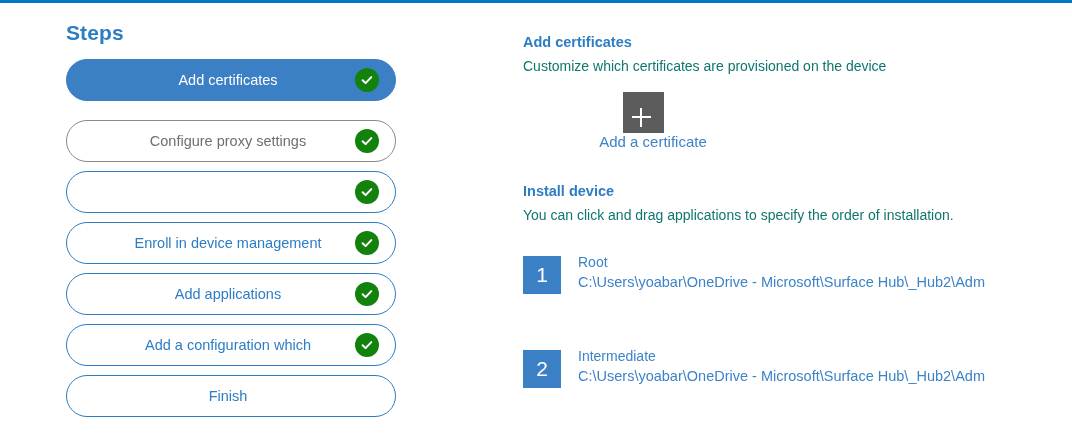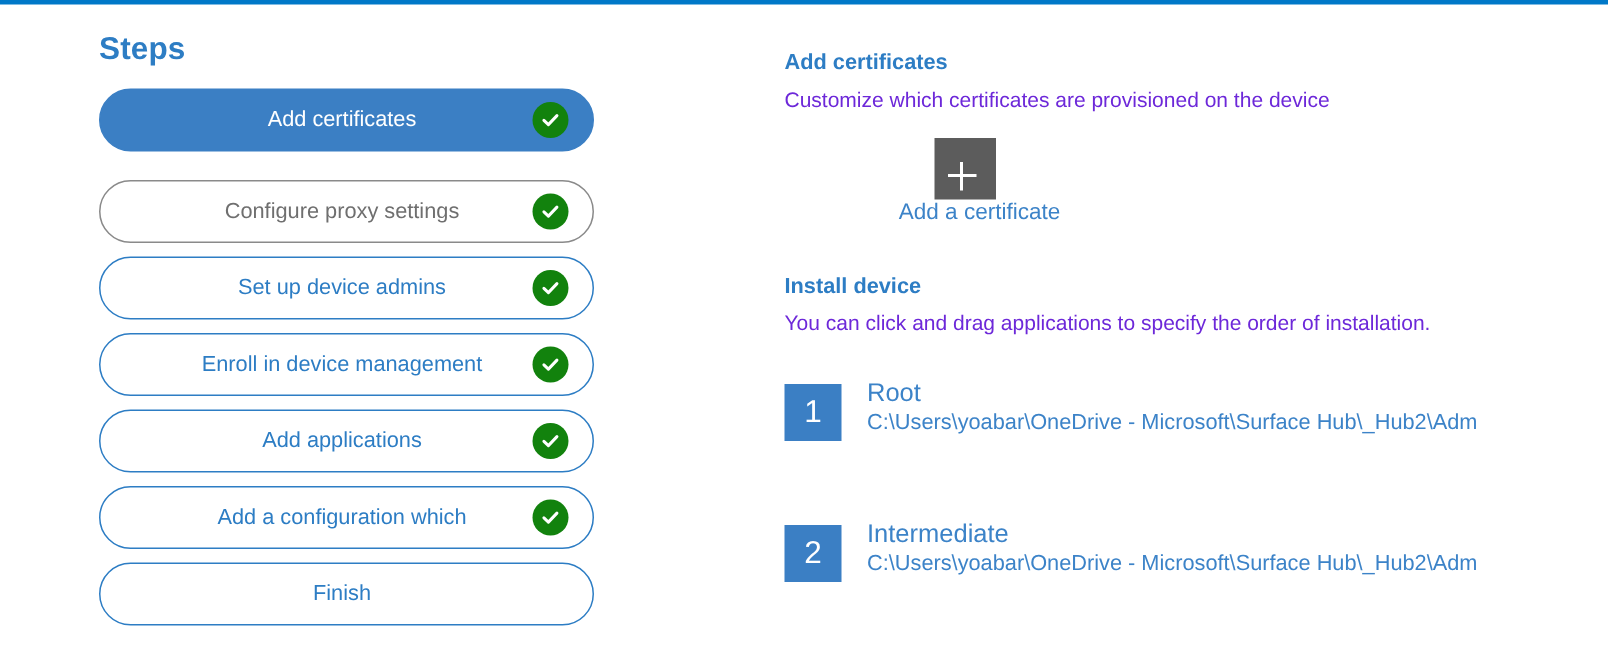--- a/index.html
+++ b/index.html
@@ -103,21 +103,21 @@
   }
   .sec-head {
     font-size: 14.5px;
     font-weight: bold;
     color: #2d7dc4;
     line-height: 18px;
     margin: 0;
   }
   .sec-sub {
     font-size: 14px;
-    color: #6d28d9;
+    color: #0f766e;
     line-height: 18px;
     margin: 6px 0 0 0;
   }
   .add-row {
     display: flex;
     align-items: center;
     margin-top: 17px;
     cursor: pointer;
     width: 240px;
     flex-direction: column;
@@ -167,21 +167,21 @@
     text-align: center;
     flex: 0 0 auto;
   }
   .order-text {
     margin-left: 17px;
     margin-top: -4px;
     white-space: nowrap;
     overflow: hidden;
   }
   .order-name {
-    font-size: 17px;
+    font-size: 14px;
     color: #3c83c8;
     line-height: 20px;
   }
   .order-path {
     font-size: 14.5px;
     color: #3c83c8;
     line-height: 20px;
   }
 </style>
 </head>
@@ -206,21 +206,20 @@
     <div class="step muted">
       <span class="step-label">Configure proxy settings</span>
       <span class="check">
         <svg width="14" height="14" viewBox="0 0 14 14">
             <path d="M2.6 7.2 L5.6 10.1 L11.3 4.1" stroke="#ffffff" stroke-width="2" fill="none" stroke-linecap="round" stroke-linejoin="round"></path>
           </svg>
       </span>
     </div>
 
     <div class="step">
-      <span class="step-label">Set up device admins</span>
       <span class="check">
         <svg width="14" height="14" viewBox="0 0 14 14">
             <path d="M2.6 7.2 L5.6 10.1 L11.3 4.1" stroke="#ffffff" stroke-width="2" fill="none" stroke-linecap="round" stroke-linejoin="round"></path>
           </svg>
       </span>
     </div>
 
     <div class="step">
       <span class="step-label">Enroll in device management</span>
       <span class="check">

